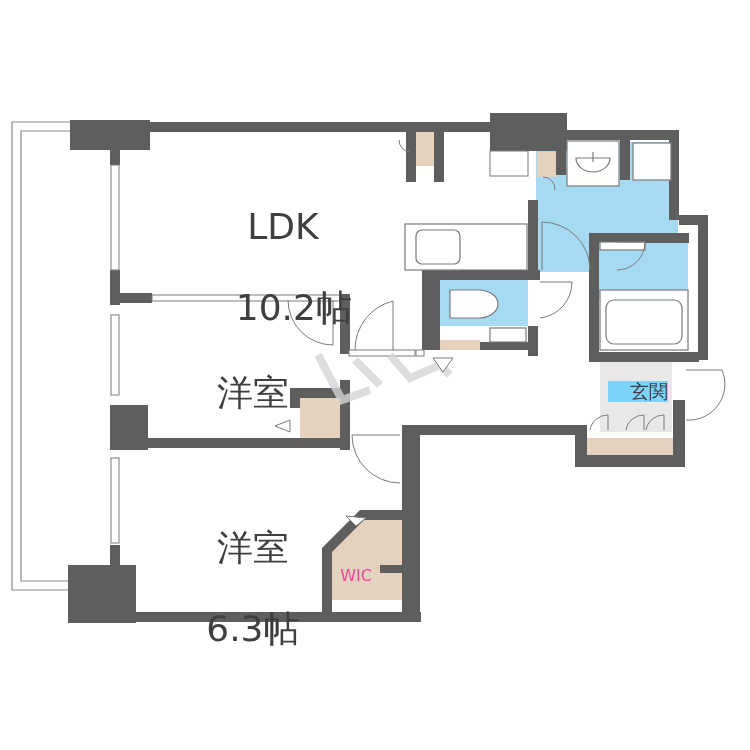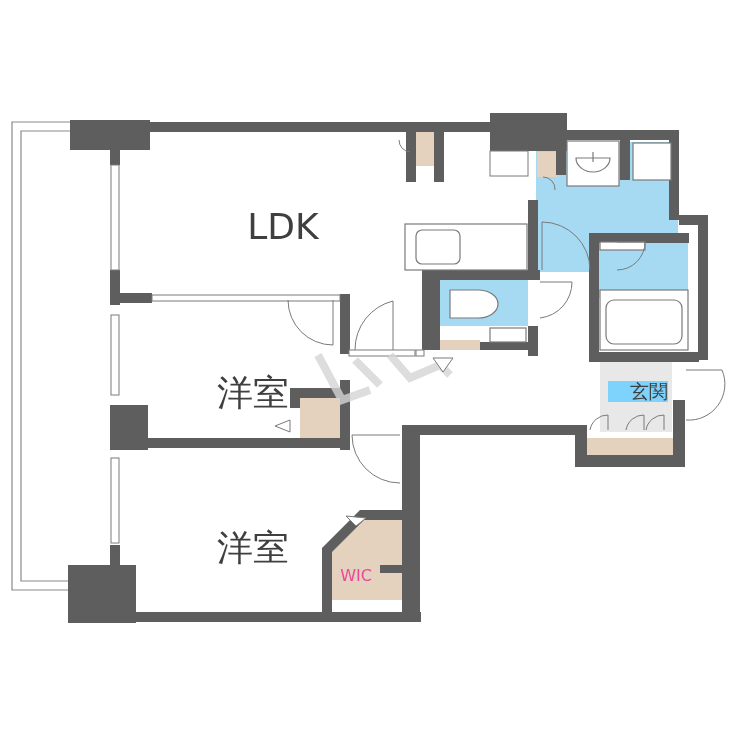--- a/index.html
+++ b/index.html
@@ -142,22 +142,24 @@
   <g fill="#ffffff" stroke="#7a7a7a" stroke-width="1">
     <polygon points="433,358 453,358 443,372"></polygon>
     <polygon points="290,420 275,426 290,432"></polygon>
     <polygon points="346,516 356,526 366,518"></polygon>
   </g>
 </svg>
 
   
   <div class="lbl room-big" style="left:190px;top:167px;width:140px;">
     <span>LDK</span><br>
+    <span>10.2帖</span>
   </div>
   <div class="lbl room-big" style="left:160px;top:333px;width:140px;">
     <span>洋室</span><br>
   </div>
   <div class="lbl room-big" style="left:160px;top:488px;width:140px;">
     <span>洋室</span><br>
+    <span>6.3帖</span>
   </div>
   <div class="lbl wic" style="left:331px;top:567px;width:50px;">WIC</div>
   <div class="lbl room-small" style="left:608px;top:381px;width:60px;background:#7dd3fc;text-align:right;">玄関</div>
 </div>
 
 </body></html>

